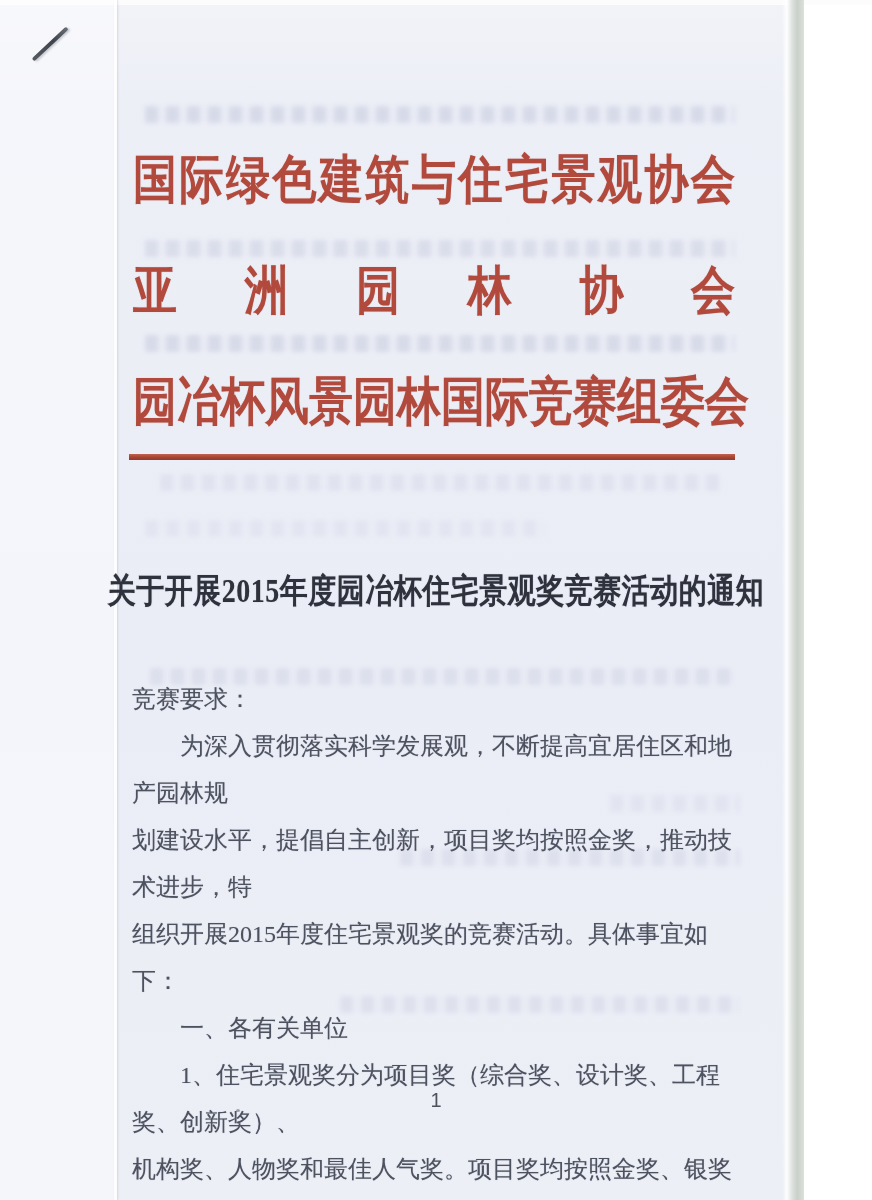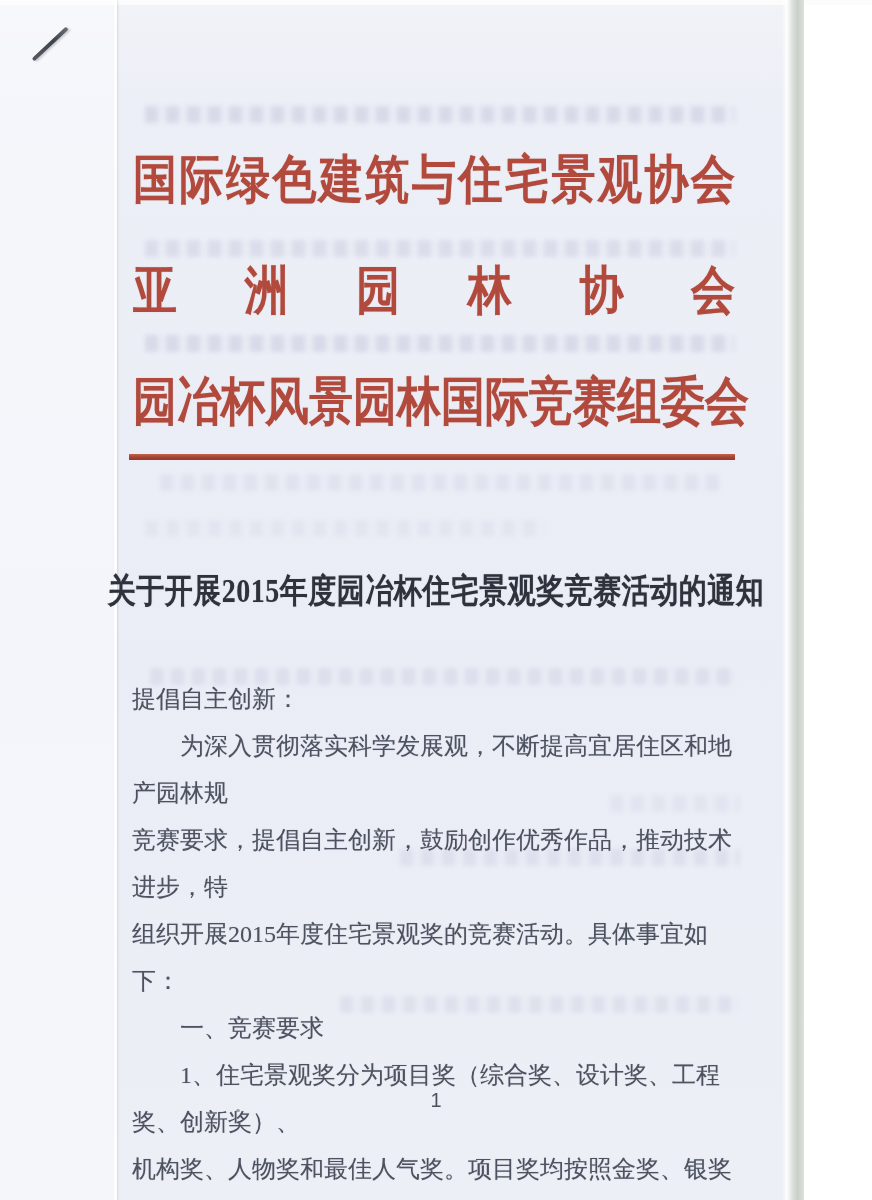--- a/index.html
+++ b/index.html
@@ -136,25 +136,25 @@
   <div class="bleed" style="top:996px;left:340px;width:400px;opacity:.32"></div>
 
   <div class="letterhead-line lh1">国际绿色建筑与住宅景观协会</div>
   <div class="letterhead-line lh2">亚洲园林协会</div>
   <div class="letterhead-line lh3">园冶杯风景园林国际竞赛组委会</div>
   <div class="red-rule"></div>
 
   <div class="doc-title">关于开展2015年度园冶杯住宅景观奖竞赛活动的通知</div>
 
   <div class="body-block">
-    <div class="line-group">提倡自主创新：</div>
+    <div class="line-group">竞赛要求：</div>
     <div class="line-group indent">为深入贯彻落实科学发展观，不断提高宜居住区和地产园林规
-竞赛要求，提倡自主创新，鼓励创作优秀作品，推动技术进步，特
+划建设水平，提倡自主创新，项目奖均按照金奖，推动技术进步，特
 组织开展2015年度住宅景观奖的竞赛活动。具体事宜如下：</div>
-    <div class="line-group indent">一、竞赛要求</div>
+    <div class="line-group indent">一、各有关单位</div>
     <div class="line-group indent">1、住宅景观奖分为项目奖（综合奖、设计奖、工程奖、创新奖）、
 机构奖、人物奖和最佳人气奖。项目奖均按照金奖、银奖和优秀奖进
 行评审。</div>
 
   </div>
 
   <div class="page-number">1</div>
 
 </div>
 

